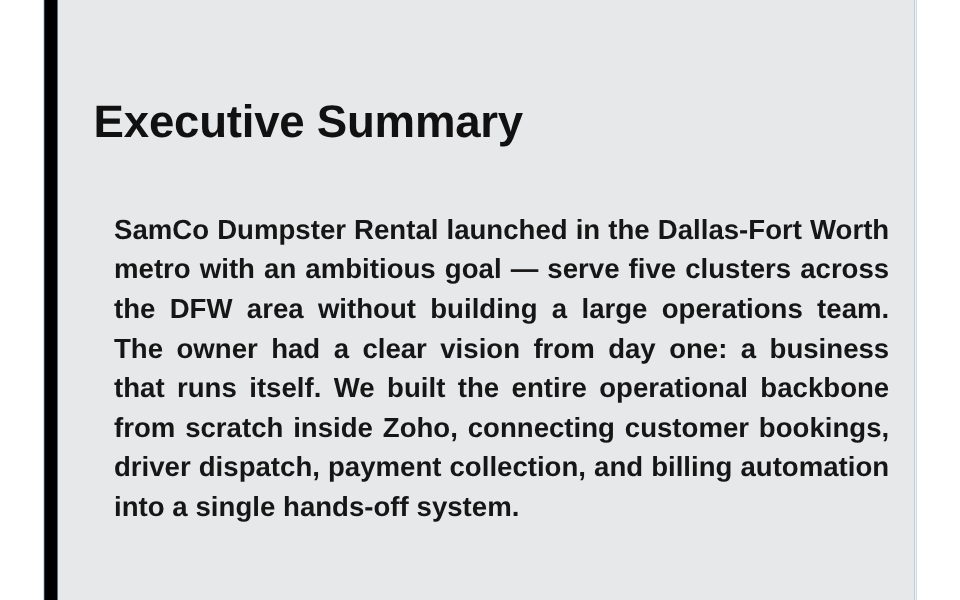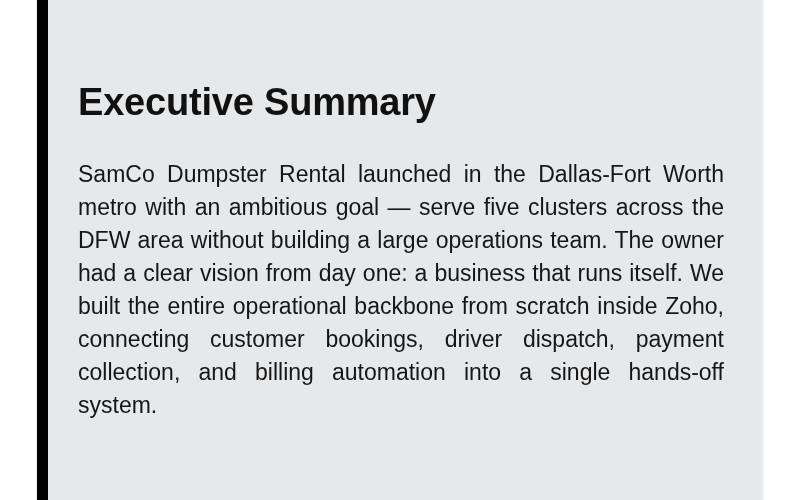--- a/index.html
+++ b/index.html
@@ -101,23 +101,23 @@
     color: #111111;
     letter-spacing: -0.2px;
     white-space: nowrap;
   }
 
   .body-paragraph {
     position: absolute;
     top: 158px;
     left: 0;
     width: 646px;
-    margin: 0;
+    margin: 17px;
     font-size: 23px;
-    font-weight: normal;
+    font-weight: bold;
     line-height: 33px;
     color: #161616;
     text-align: justify;
     text-justify: inter-word;
     word-spacing: 0.1px;
   }
 </style>
 </head>
 <body>
 

